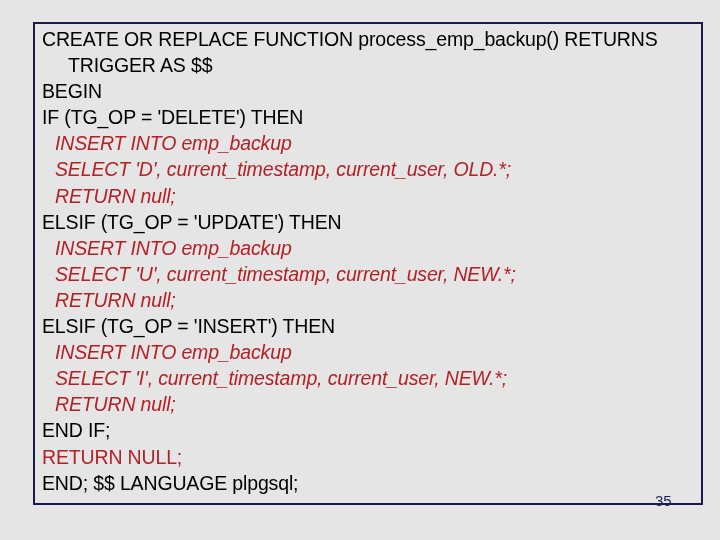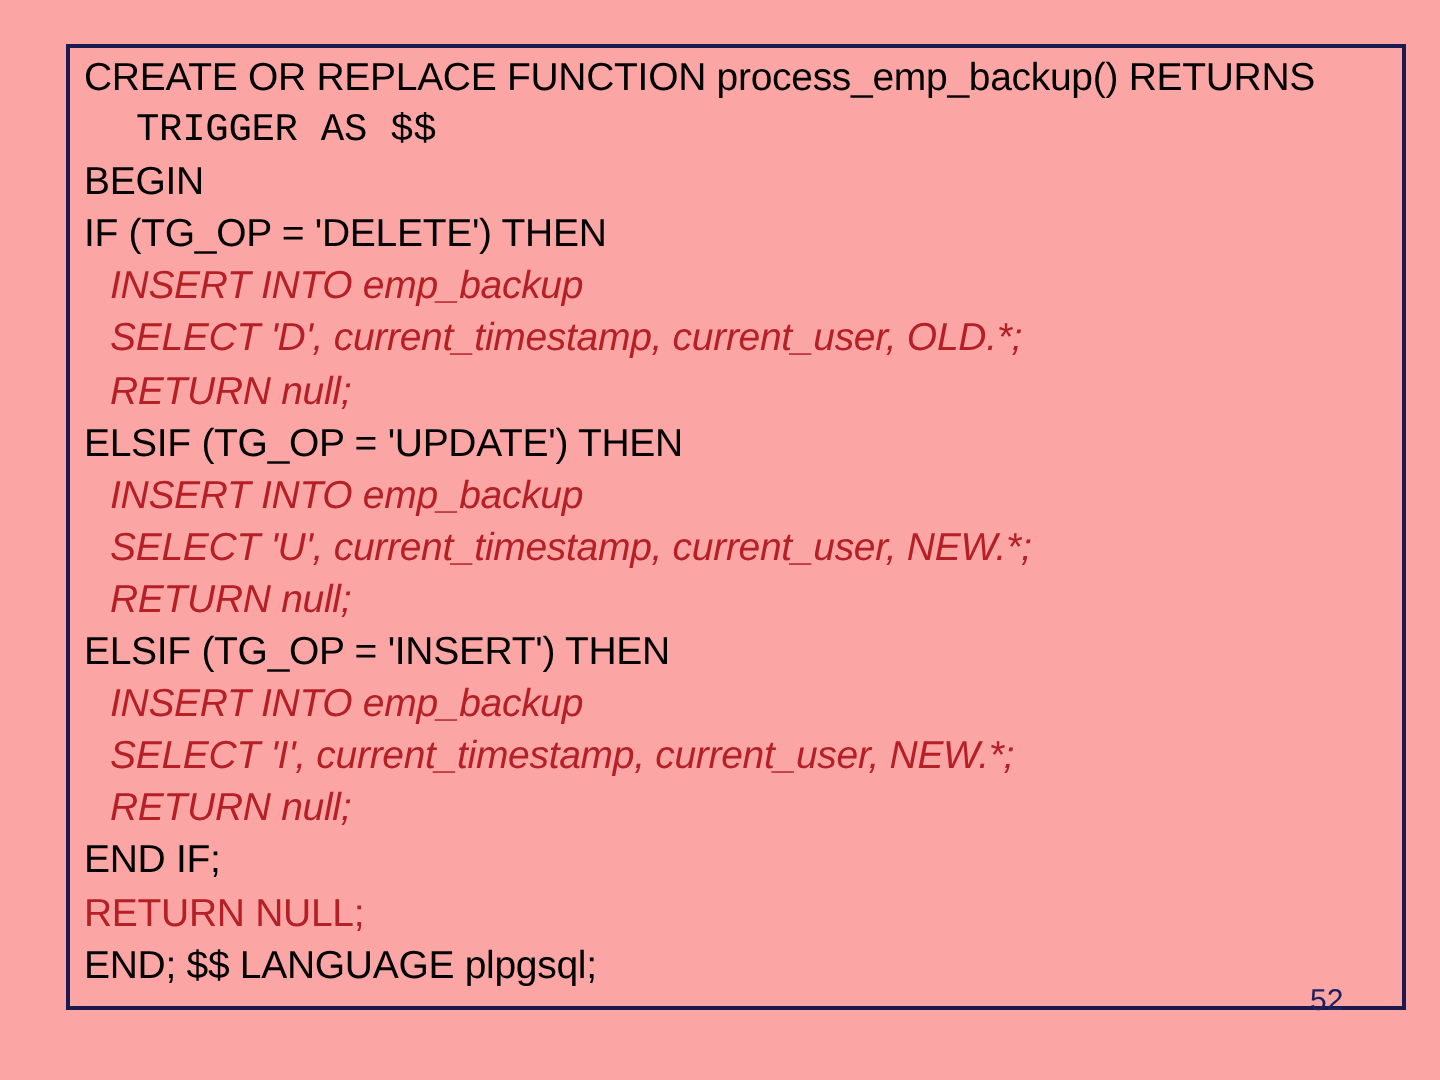--- a/index.html
+++ b/index.html
@@ -16,21 +16,21 @@
     -webkit-font-smoothing: antialiased;
   }
 
   
   #slide {
     position: absolute;
     left: 0;
     top: 0;
     width: 720px;
     height: 540px;
-    background: #fca5a5;
+    background: #e5e5e5;
   }
 
   
   #code-frame {
     position: absolute;
     left: 33px;
     top: 22px;
     width: 670px;
     height: 483px;
     border: 2px solid #1a1a4e;
@@ -55,21 +55,21 @@
     height: 26.1px;
     white-space: pre;
   }
 
   .code-line.black { color: #000000; }
   .code-line.red   { color: #B42025; }
 
   
   .ind-0 { padding-left: 0px; }
   .ind-1 { padding-left: 13px; font-style: italic; }
-  .ind-2 { padding-left: 26px; font-family: Liberation Mono, monospace; }
+  .ind-2 { padding-left: 26px; }
 
   
   #page-number {
     position: absolute;
     left: 655px;
     top: 493px;
     font-size: 15px;
     color: #20205c;
     letter-spacing: 0px;
     line-height: 1;
@@ -77,15 +77,15 @@
 </style>
 </head>
 <body>
 
 <div id="slide">
 
   <div id="code-frame"></div>
 
   <div id="code-listing"><span class="code-line black ind-0">CREATE OR REPLACE FUNCTION process_emp_backup() RETURNS</span><span class="code-line black ind-2">TRIGGER AS $$</span><span class="code-line black ind-0">BEGIN</span><span class="code-line black ind-0">IF (TG_OP = 'DELETE') THEN</span><span class="code-line red ind-1">INSERT INTO emp_backup</span><span class="code-line red ind-1">SELECT 'D', current_timestamp, current_user, OLD.*;</span><span class="code-line red ind-1">RETURN null;</span><span class="code-line black ind-0">ELSIF (TG_OP = 'UPDATE') THEN</span><span class="code-line red ind-1">INSERT INTO emp_backup</span><span class="code-line red ind-1">SELECT 'U', current_timestamp, current_user, NEW.*;</span><span class="code-line red ind-1">RETURN null;</span><span class="code-line black ind-0">ELSIF (TG_OP = 'INSERT') THEN</span><span class="code-line red ind-1">INSERT INTO emp_backup</span><span class="code-line red ind-1">SELECT 'I', current_timestamp, current_user, NEW.*;</span><span class="code-line red ind-1">RETURN null;</span><span class="code-line black ind-0">END IF;</span><span class="code-line red ind-0">RETURN NULL;</span><span class="code-line black ind-0">END; $$ LANGUAGE plpgsql;</span></div>
 
-  <div id="page-number">52</div>
+  <div id="page-number">35</div>
 
 </div>
 
 </body></html>

